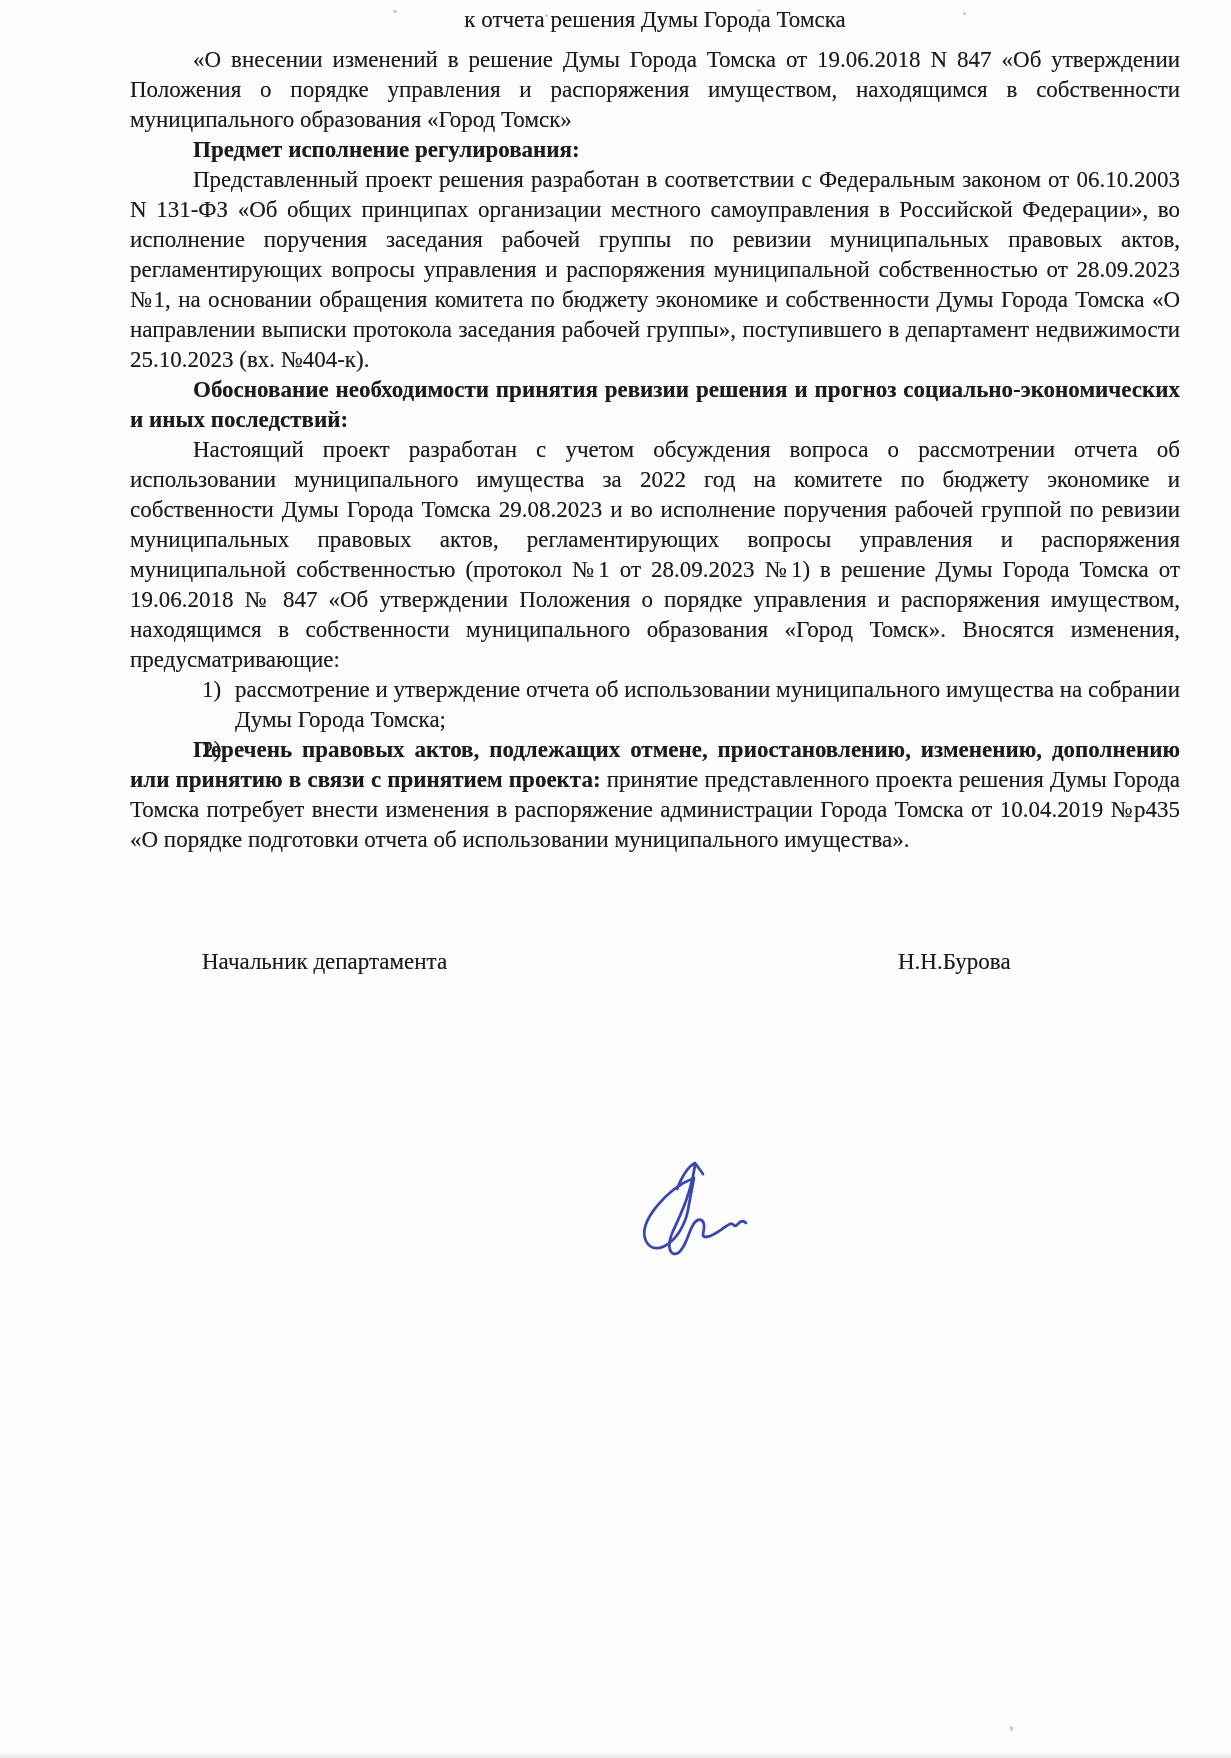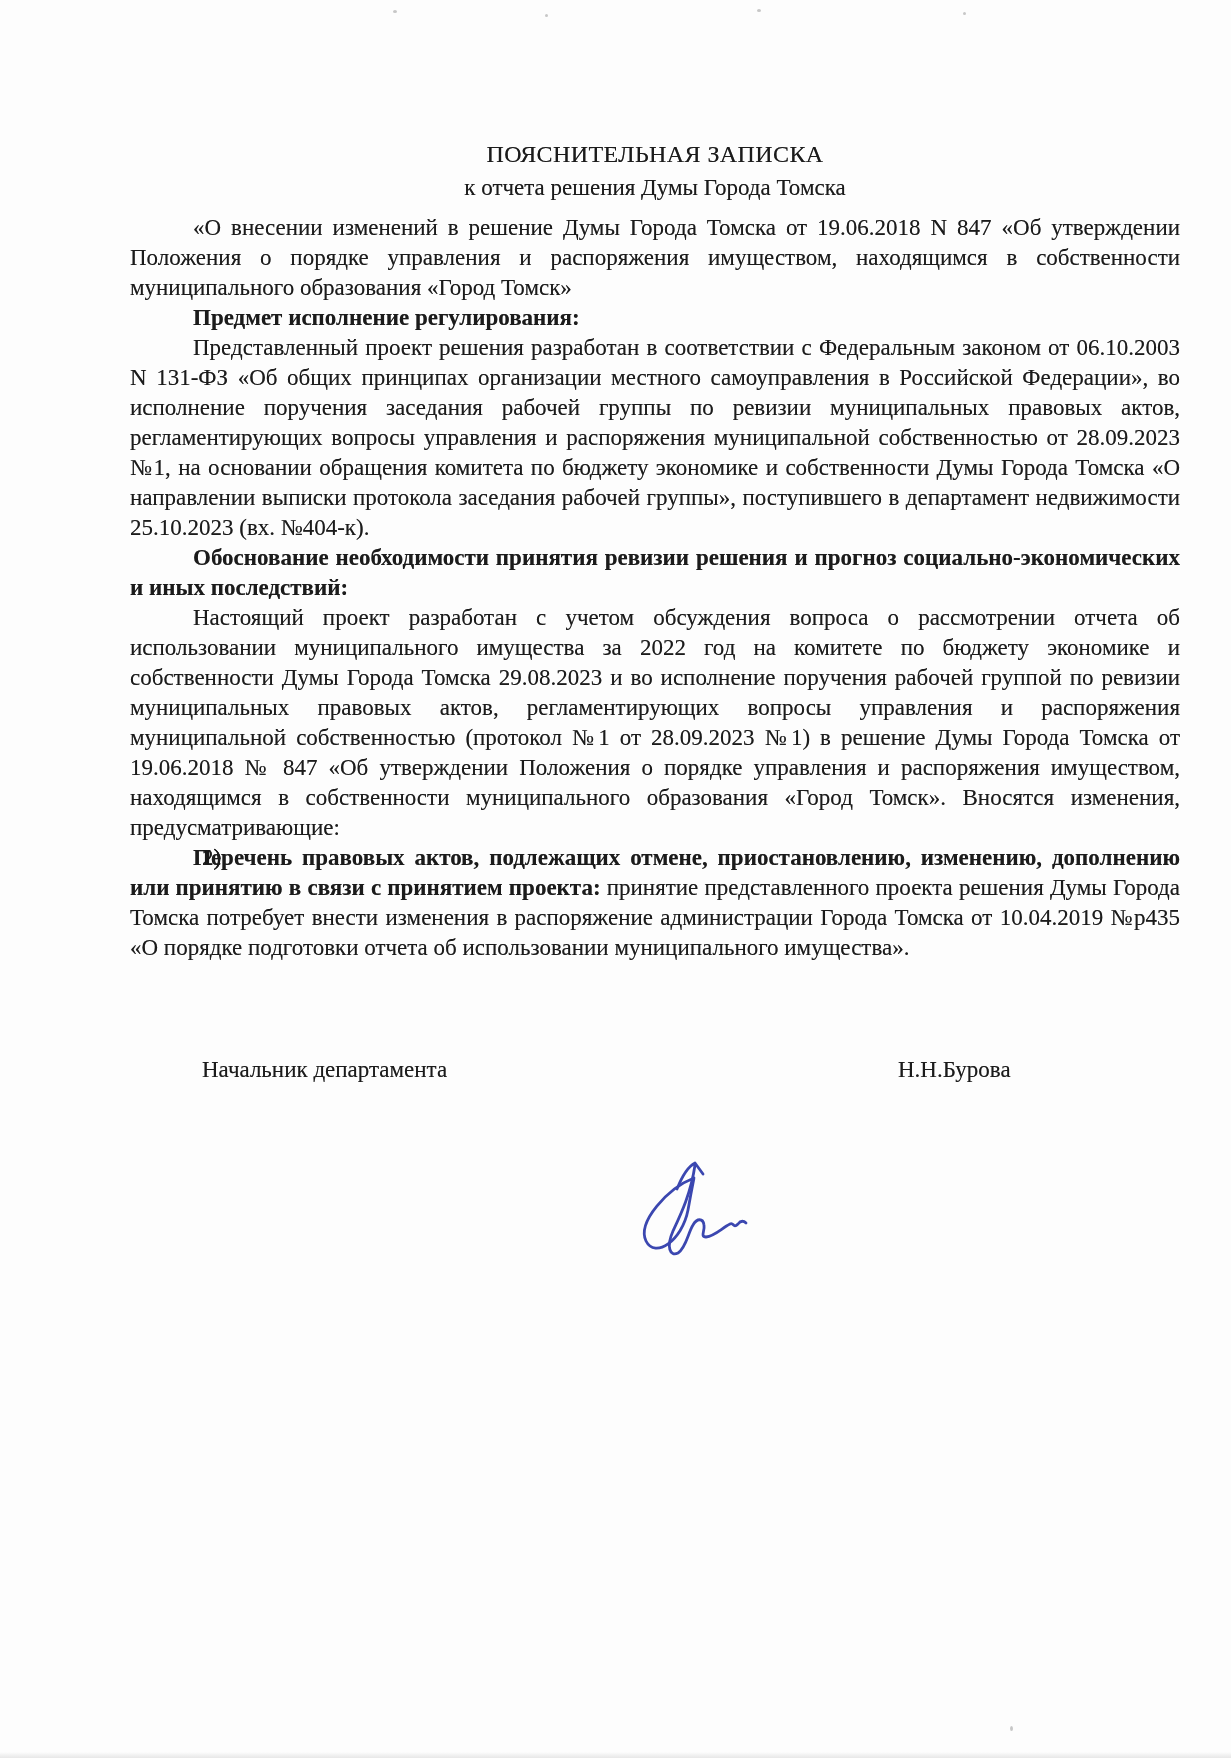--- a/index.html
+++ b/index.html
@@ -73,33 +73,33 @@
     background:linear-gradient(to bottom,rgba(255,255,255,0),#e7e7e7);
   }
 </style>
 </head>
 <body>
 
 <div class="page">
 
   <div class="content">
 
-    <h1 class="doc-title">ПОЯСНИТЕЛЬНАЯ ЗАПИСКА</h1>
     <div class="doc-subtitle">к отчета решения Думы Города Томска</div>
 
     <p class="t indent" style="margin-top:11px;">«О внесении изменений в решение Думы Города Томска от 19.06.2018 N 847 «Об утверждении Положения о порядке управления и распоряжения имуществом, находящимся в собственности муниципального образования «Город Томск»</p>
 
     <p class="t indent bold gap-sm">Предмет исполнение регулирования:</p>
     <p class="t indent">Представленный проект решения разработан в соответствии с Федеральным законом от 06.10.2003 N 131-ФЗ «Об общих принципах организации местного самоуправления в Российской Федерации», во исполнение поручения заседания рабочей группы по ревизии муниципальных правовых актов, регламентирующих вопросы управления и распоряжения муниципальной собственностью от 28.09.2023 №1, на основании обращения комитета по бюджету экономике и собственности Думы Города Томска «О направлении выписки протокола заседания рабочей группы», поступившего в департамент недвижимости 25.10.2023 (вх. №404-к).</p>
 
     <p class="t indent bold">Обоснование необходимости принятия ревизии решения и прогноз социально-экономических и иных последствий:</p>
     <p class="t indent">Настоящий проект разработан с учетом обсуждения вопроса о рассмотрении отчета об использовании муниципального имущества за 2022 год на комитете по бюджету экономике и собственности Думы Города Томска 29.08.2023 и во исполнение поручения рабочей группой по ревизии муниципальных правовых актов, регламентирующих вопросы управления и распоряжения муниципальной собственностью (протокол №1 от 28.09.2023 №1) в решение Думы Города Томска от 19.06.2018 № 847 «Об утверждении Положения о порядке управления и распоряжения имуществом, находящимся в собственности муниципального образования «Город Томск». Вносятся изменения, предусматривающие:</p>
 
     <p class="t li">
       <span class="li-marker">1)</span>
+      <span>рассмотрение и утверждение отчета об использовании муниципального имущества на собрании Думы Города Томска;</span>
     </p>
     <p class="t li">
       <span class="li-marker">2)</span>
     </p>
 
     <p class="t indent gap-sm"><b>Перечень правовых актов, подлежащих отмене, приостановлению, изменению, дополнению или принятию в связи с принятием проекта:</b><span> принятие представленного проекта решения Думы Города Томска потребует внести изменения в распоряжение администрации Города Томска от 10.04.2019 №р435 «О порядке подготовки отчета об использовании муниципального имущества».</span></p>
 
     <div class="sig-row">
       <span class="sig-position">Начальник департамента</span>
       <span class="sig-name">Н.Н.Бурова</span>

